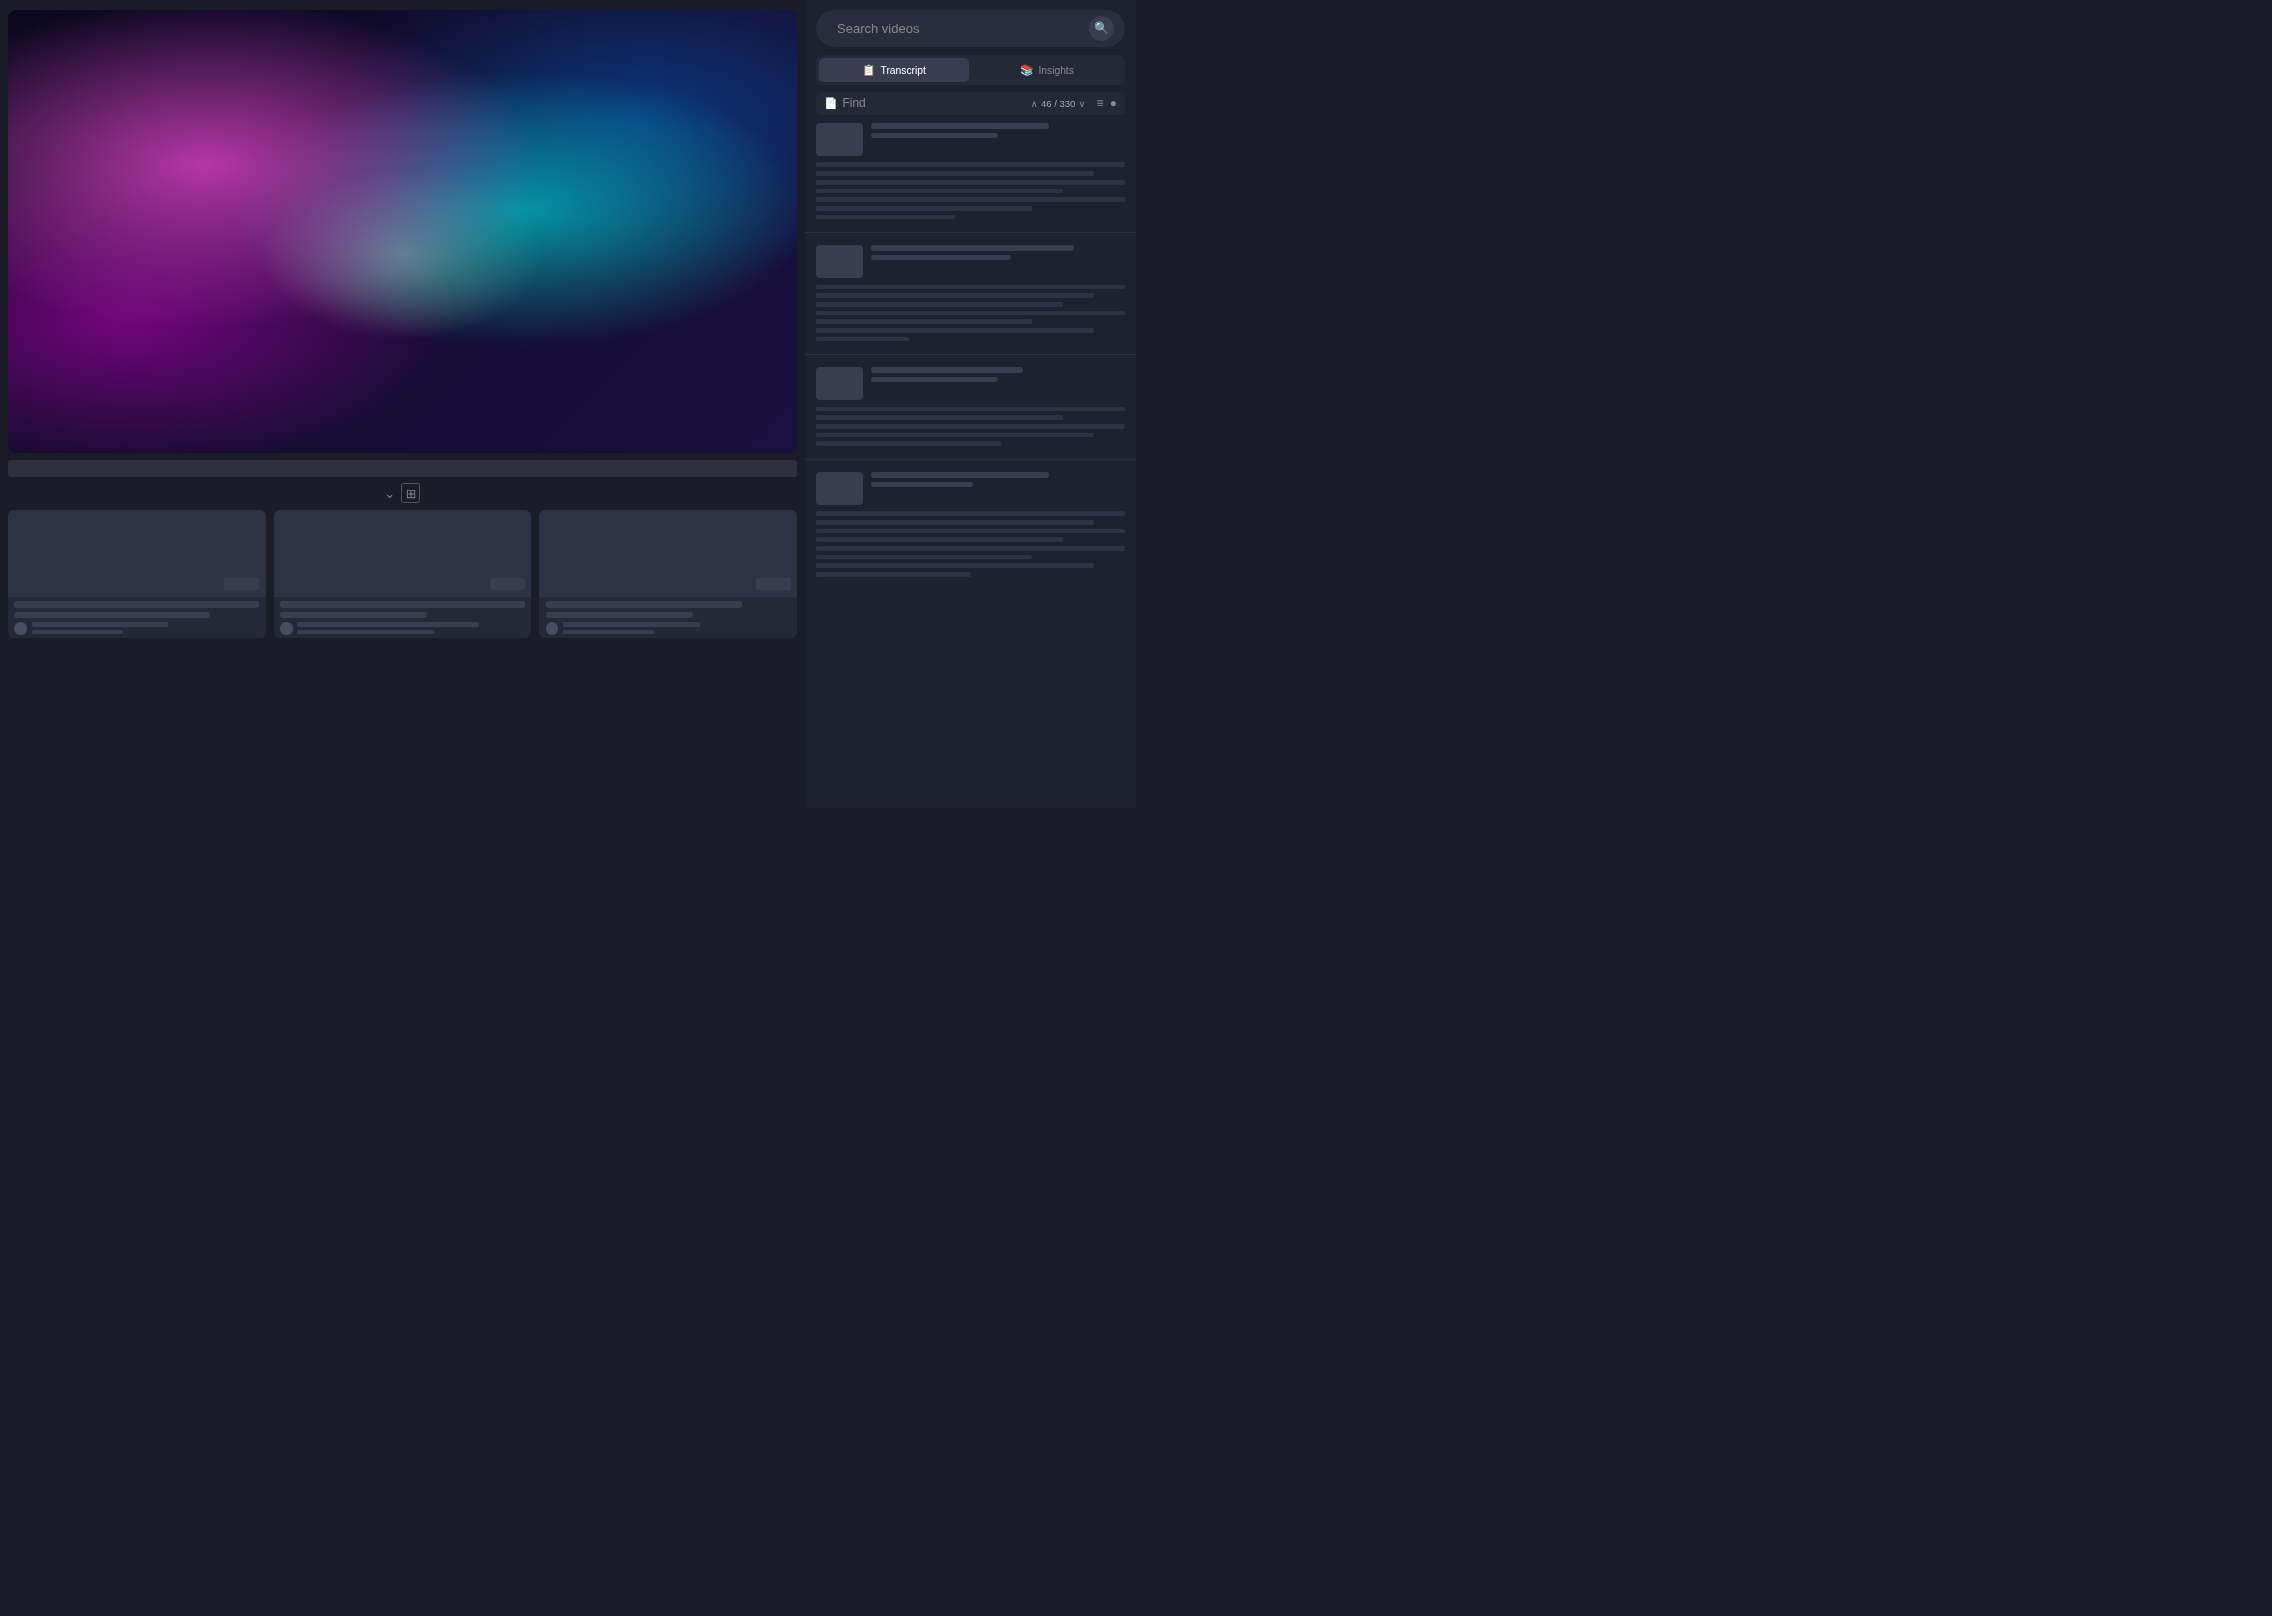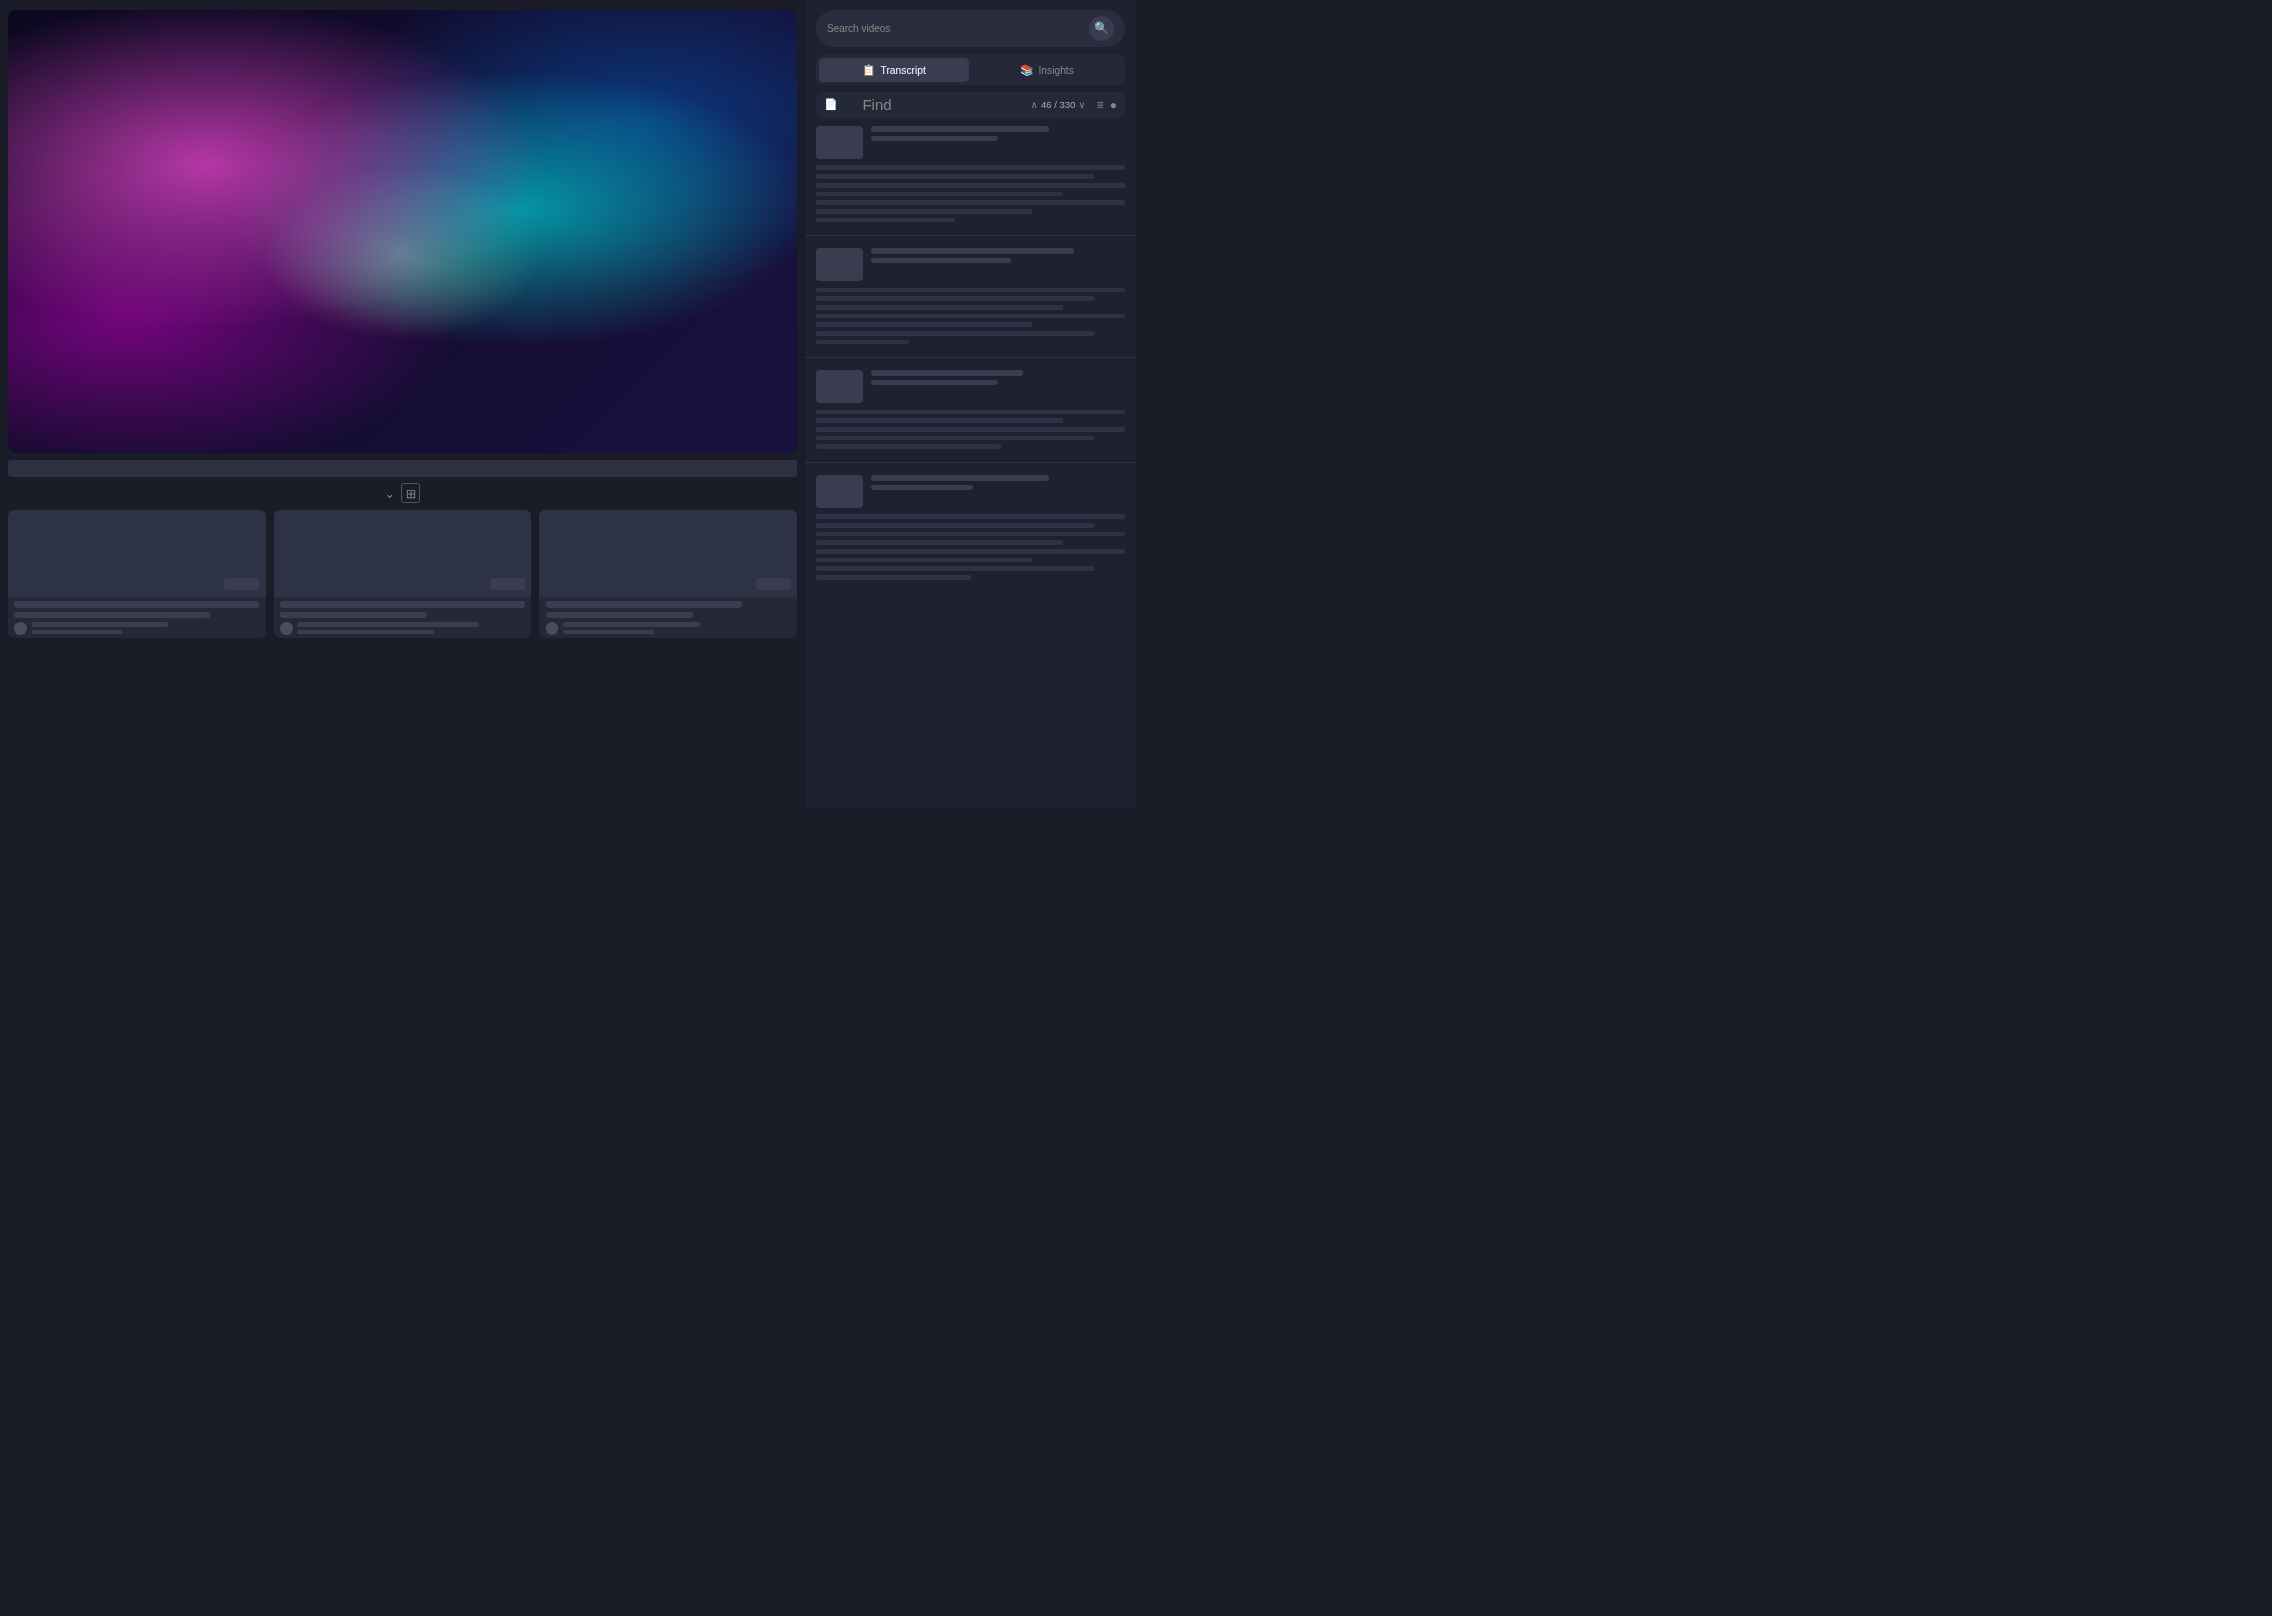--- a/index.html
+++ b/index.html
@@ -174,21 +174,22 @@
       align-items: center;
       background: #2a2d3e;
       border-radius: 19px;
       padding: 6.3px 11px;
       gap: 6.3px;
     }
 
     .search-input-fake {
       flex: 1;
       color: #888;
-      font-size: 10px;
+      font-size: 13px;
+      margin-left: 10px;
     }
 
     .search-btn {
       width: 25px;
       height: 25px;
       background: #3a3d50;
       border-radius: 50%;
       display: flex;
       align-items: center;
       justify-content: center;
@@ -245,22 +246,21 @@
     }
 
     .find-icon {
       color: #888;
       font-size: 11px;
     }
 
     .find-text {
       flex: 1;
       color: #888;
-      font-size: 15px;
-      margin-left: 20px;
+      font-size: 12px;
     }
 
     .find-nav {
       display: flex;
       align-items: center;
       gap: 3.2px;
       color: #aaa;
       font-size: 9.5px;
     }
 

